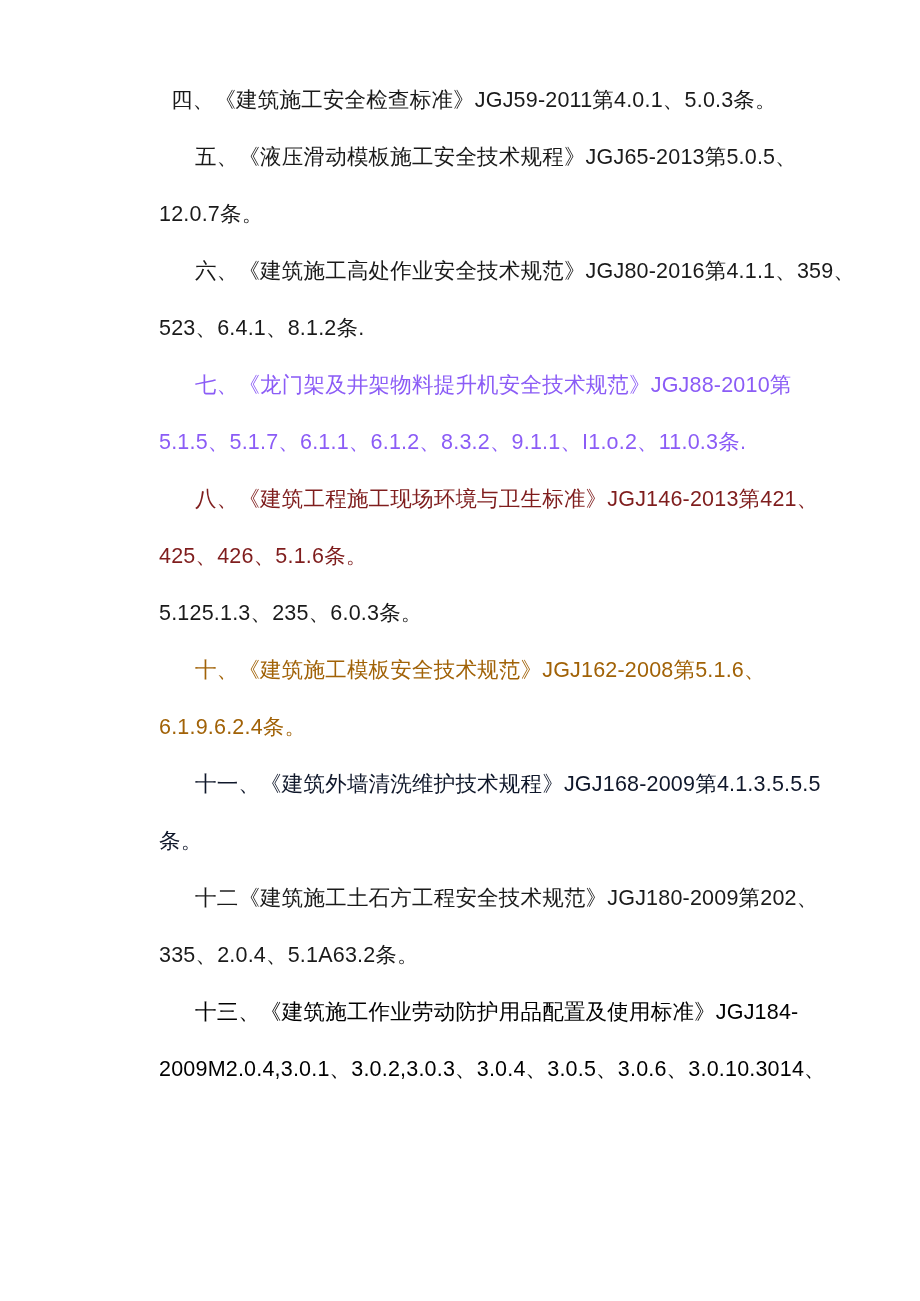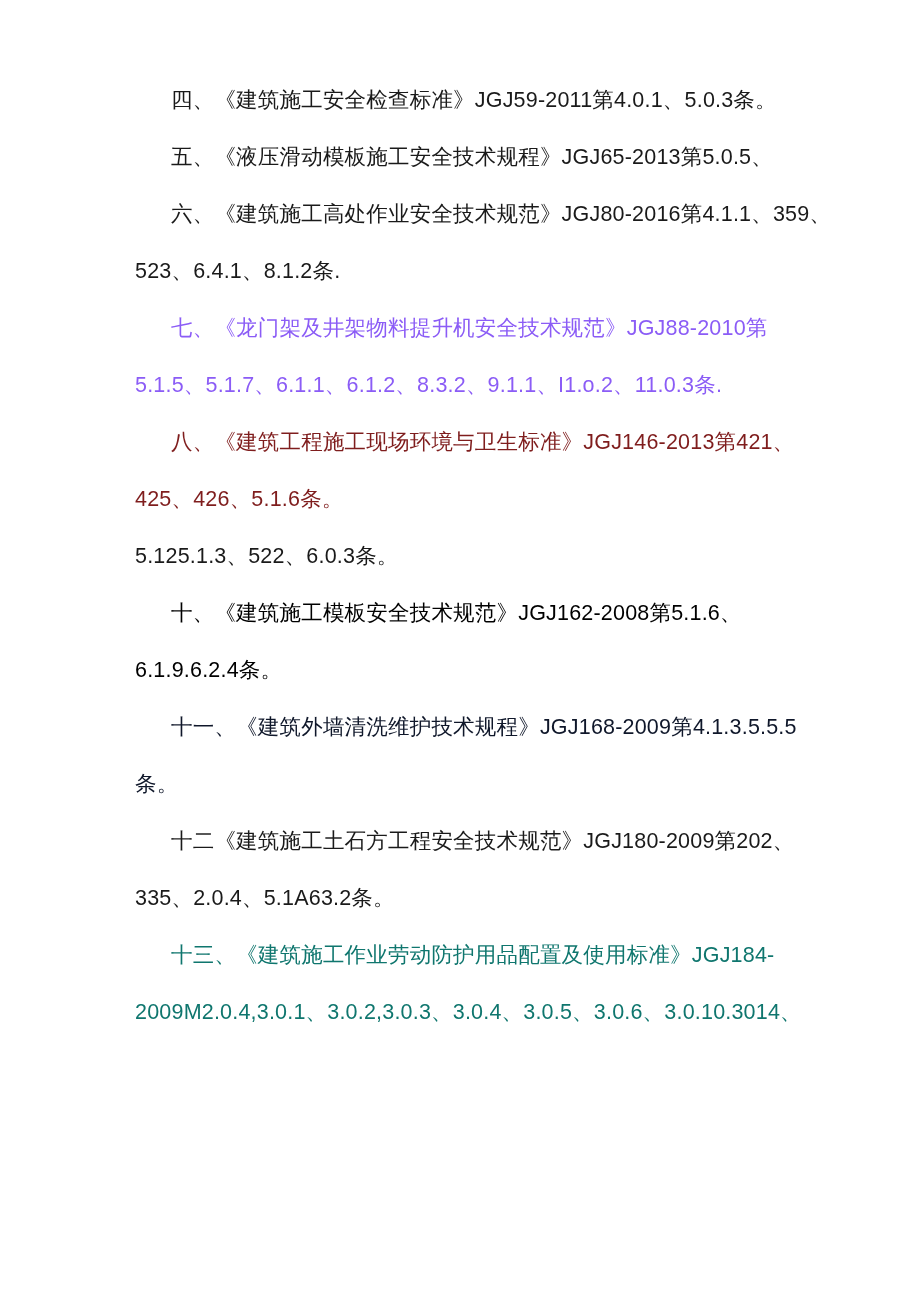--- a/index.html
+++ b/index.html
@@ -38,42 +38,43 @@
     letter-spacing: 0.2px;
     text-align: left;
     white-space: pre-wrap;
     word-break: break-all;
     font-weight: 400;
   }
 
   
   .para + .para {
     margin-top: 0px;
+    margin-left: 24px;
   }
 
   
   .pline {
     display: block;
     height: 57px;
     line-height: 57px;
     white-space: pre;
   }
   .pline.first {
     padding-left: 36px;
   }
 </style>
 </head>
 <body>
 
 <div id="page" style="background: rgb(255, 255, 255);">
   <div id="doc-body">
       <p class="para" style="color: rgb(26, 26, 26);"><span class="pline first">四、《建筑施工安全检查标准》JGJ59-2011第4.0.1、5.0.3条。</span></p>
-      <p class="para" style="color: rgb(26, 26, 26);"><span class="pline first">五、《液压滑动模板施工安全技术规程》JGJ65-2013第5.0.5、</span></p>
+      <p class="para" style="color: rgb(26, 26, 26);"><span class="pline first">五、《液压滑动模板施工安全技术规程》JGJ65-2013第5.0.5、</span><span class="pline">12.0.7条。</span></p>
       <p class="para" style="color: rgb(26, 26, 26);"><span class="pline first">六、《建筑施工高处作业安全技术规范》JGJ80-2016第4.1.1、359、</span><span class="pline">523、6.4.1、8.1.2条.</span></p>
       <p class="para" style="color: #8b5cf6;"><span class="pline first">七、《龙门架及井架物料提升机安全技术规范》JGJ88-2010第</span><span class="pline">5.1.5、5.1.7、6.1.1、6.1.2、8.3.2、9.1.1、I1.o.2、11.0.3条.</span></p>
       <p class="para" style="color: #7f1d1d;"><span class="pline first">八、《建筑工程施工现场环境与卫生标准》JGJ146-2013第421、</span><span class="pline">425、426、5.1.6条。</span></p>
-      <p class="para" style="color: rgb(26, 26, 26);"><span class="pline">5.125.1.3、522、6.0.3条。</span></p>
-      <p class="para" style="color: #000000;"><span class="pline first">十、《建筑施工模板安全技术规范》JGJ162-2008第5.1.6、</span><span class="pline">6.1.9.6.2.4条。</span></p>
+      <p class="para" style="color: rgb(26, 26, 26);"><span class="pline">5.125.1.3、235、6.0.3条。</span></p>
+      <p class="para" style="color: #a16207;"><span class="pline first">十、《建筑施工模板安全技术规范》JGJ162-2008第5.1.6、</span><span class="pline">6.1.9.6.2.4条。</span></p>
       <p class="para" style="color: #0f172a;"><span class="pline first">十一、《建筑外墙清洗维护技术规程》JGJ168-2009第4.1.3.5.5.5</span><span class="pline">条。</span></p>
       <p class="para" style="color: rgb(26, 26, 26);"><span class="pline first">十二《建筑施工土石方工程安全技术规范》JGJ180-2009第202、</span><span class="pline">335、2.0.4、5.1A63.2条。</span></p>
-      <p class="para" style="color: #0f766e;"><span class="pline first">十三、《建筑施工作业劳动防护用品配置及使用标准》JGJ184-</span><span class="pline">2009M2.0.4,3.0.1、3.0.2,3.0.3、3.0.4、3.0.5、3.0.6、3.0.10.3014、</span></p>
+      <p class="para" style="color: #000000;"><span class="pline first">十三、《建筑施工作业劳动防护用品配置及使用标准》JGJ184-</span><span class="pline">2009M2.0.4,3.0.1、3.0.2,3.0.3、3.0.4、3.0.5、3.0.6、3.0.10.3014、</span></p>
     </div>
 </div>
 
 </body></html>

